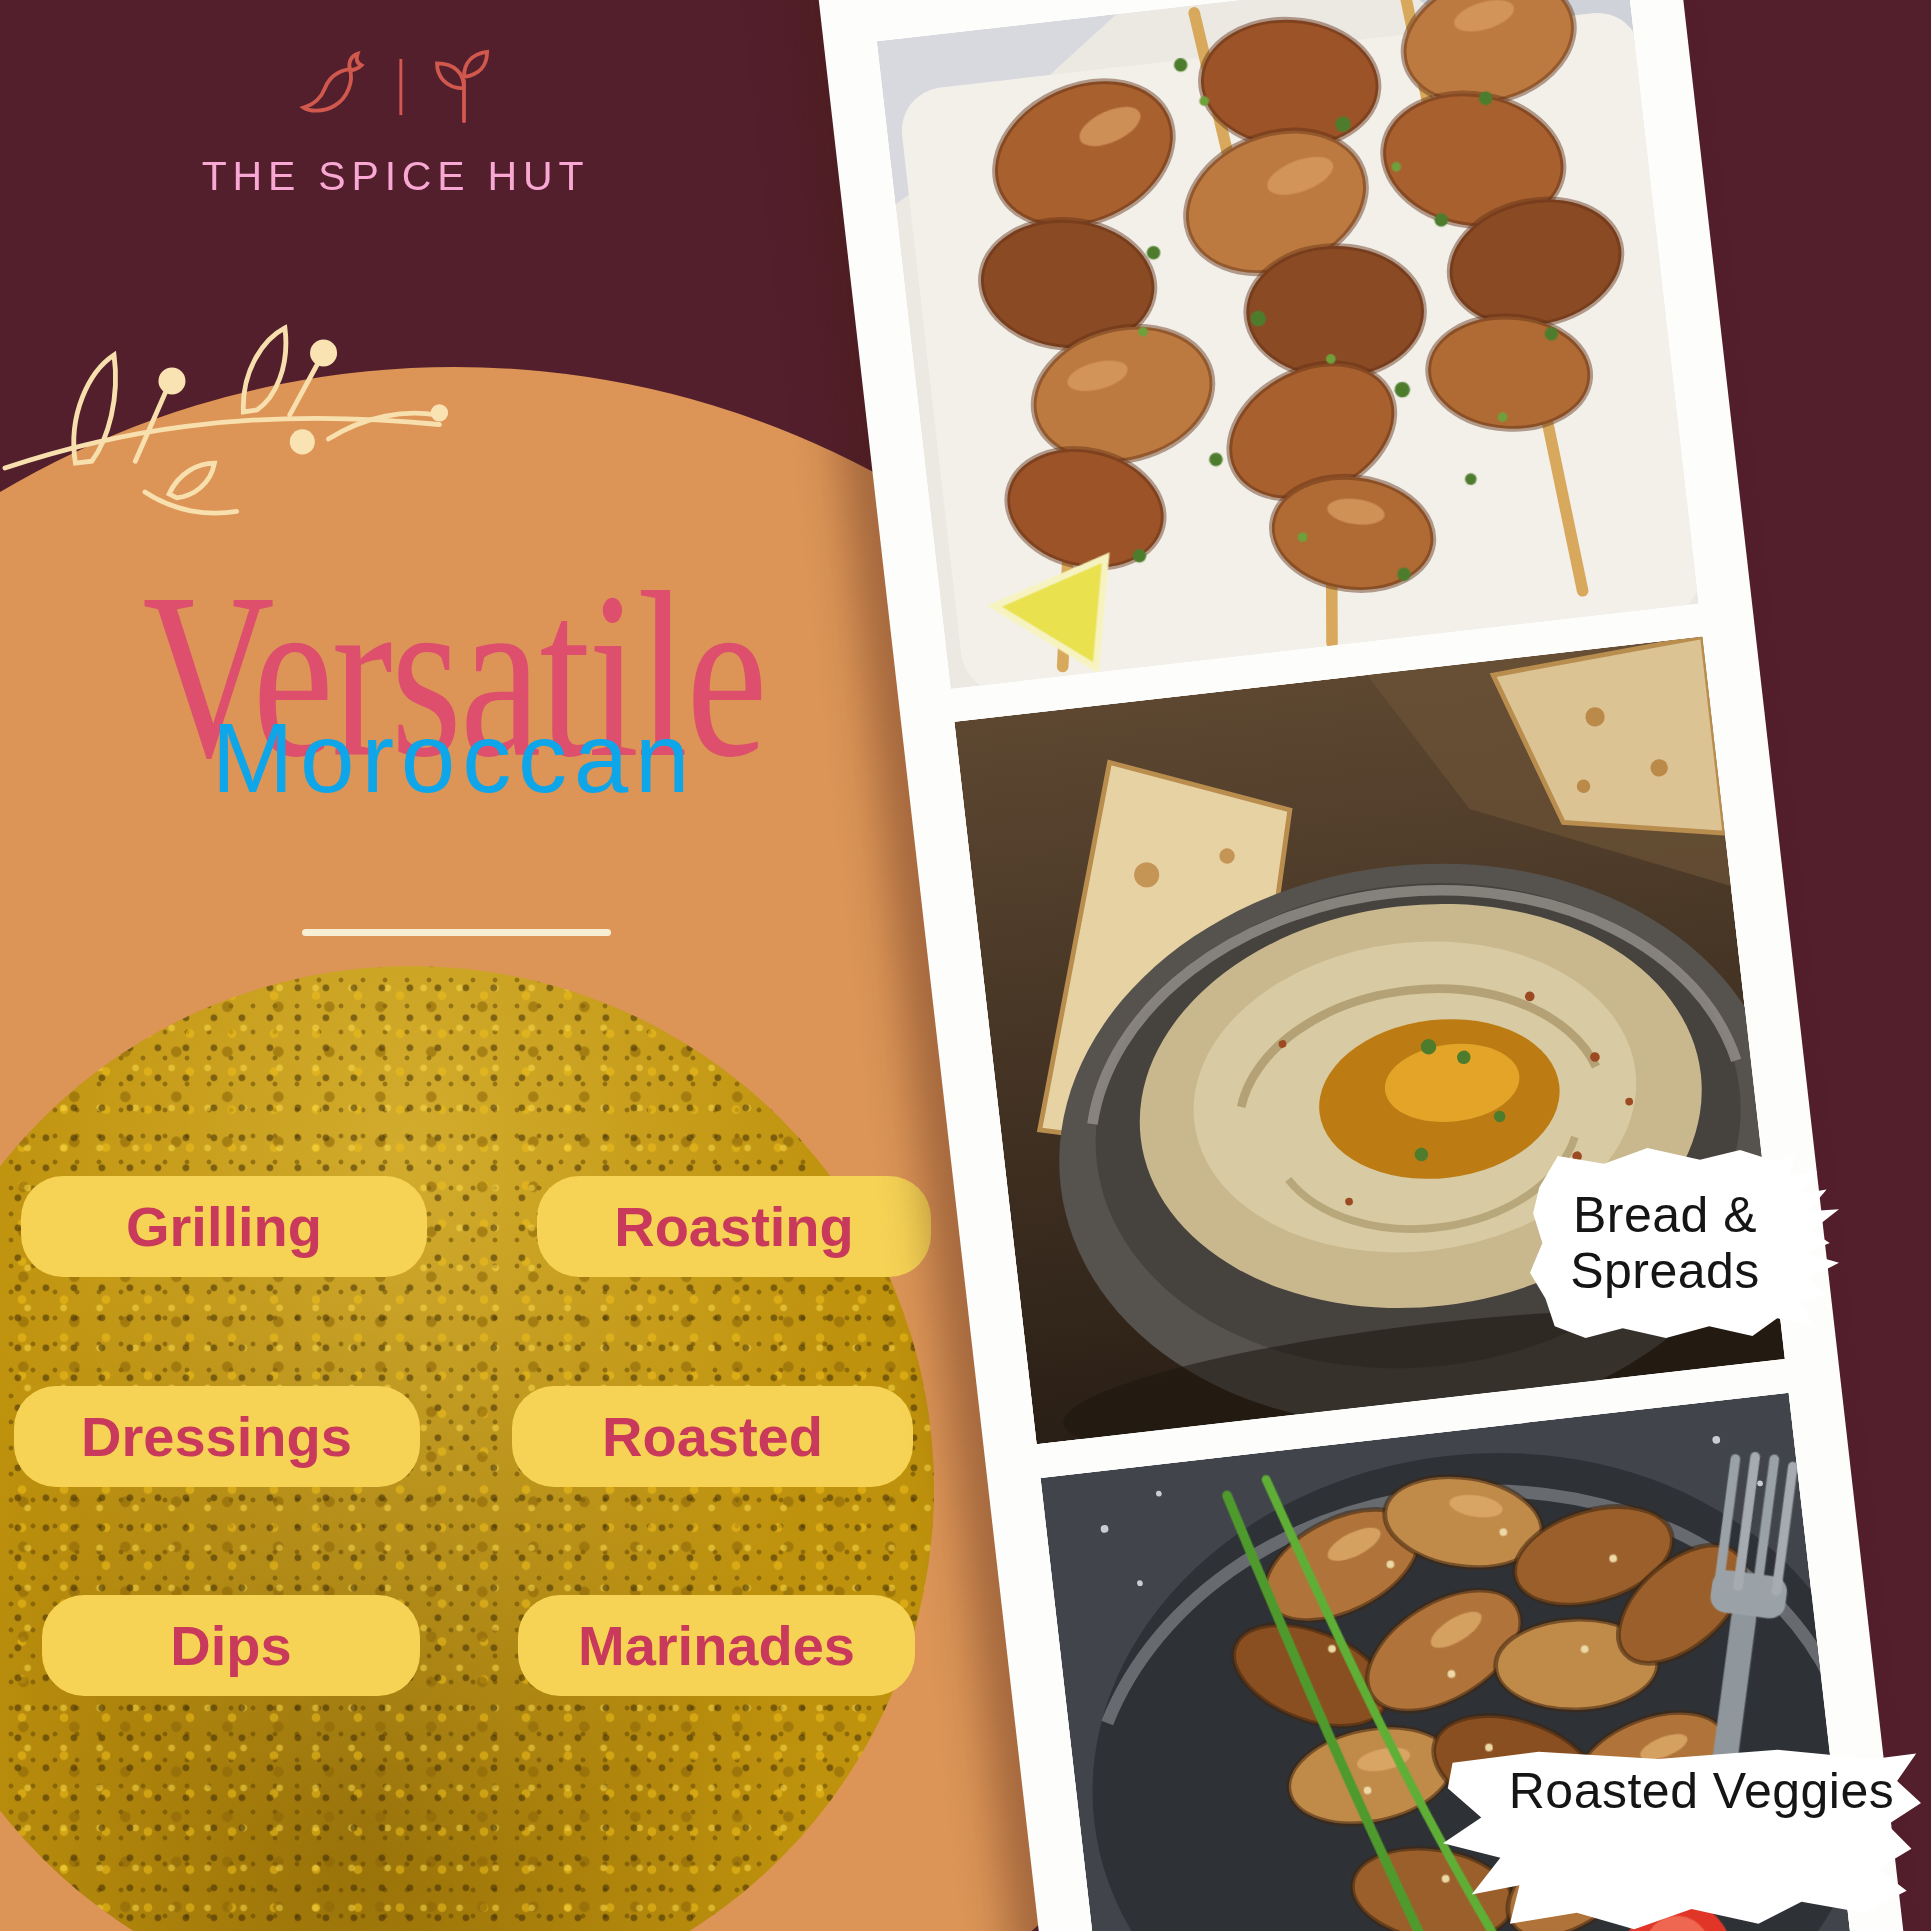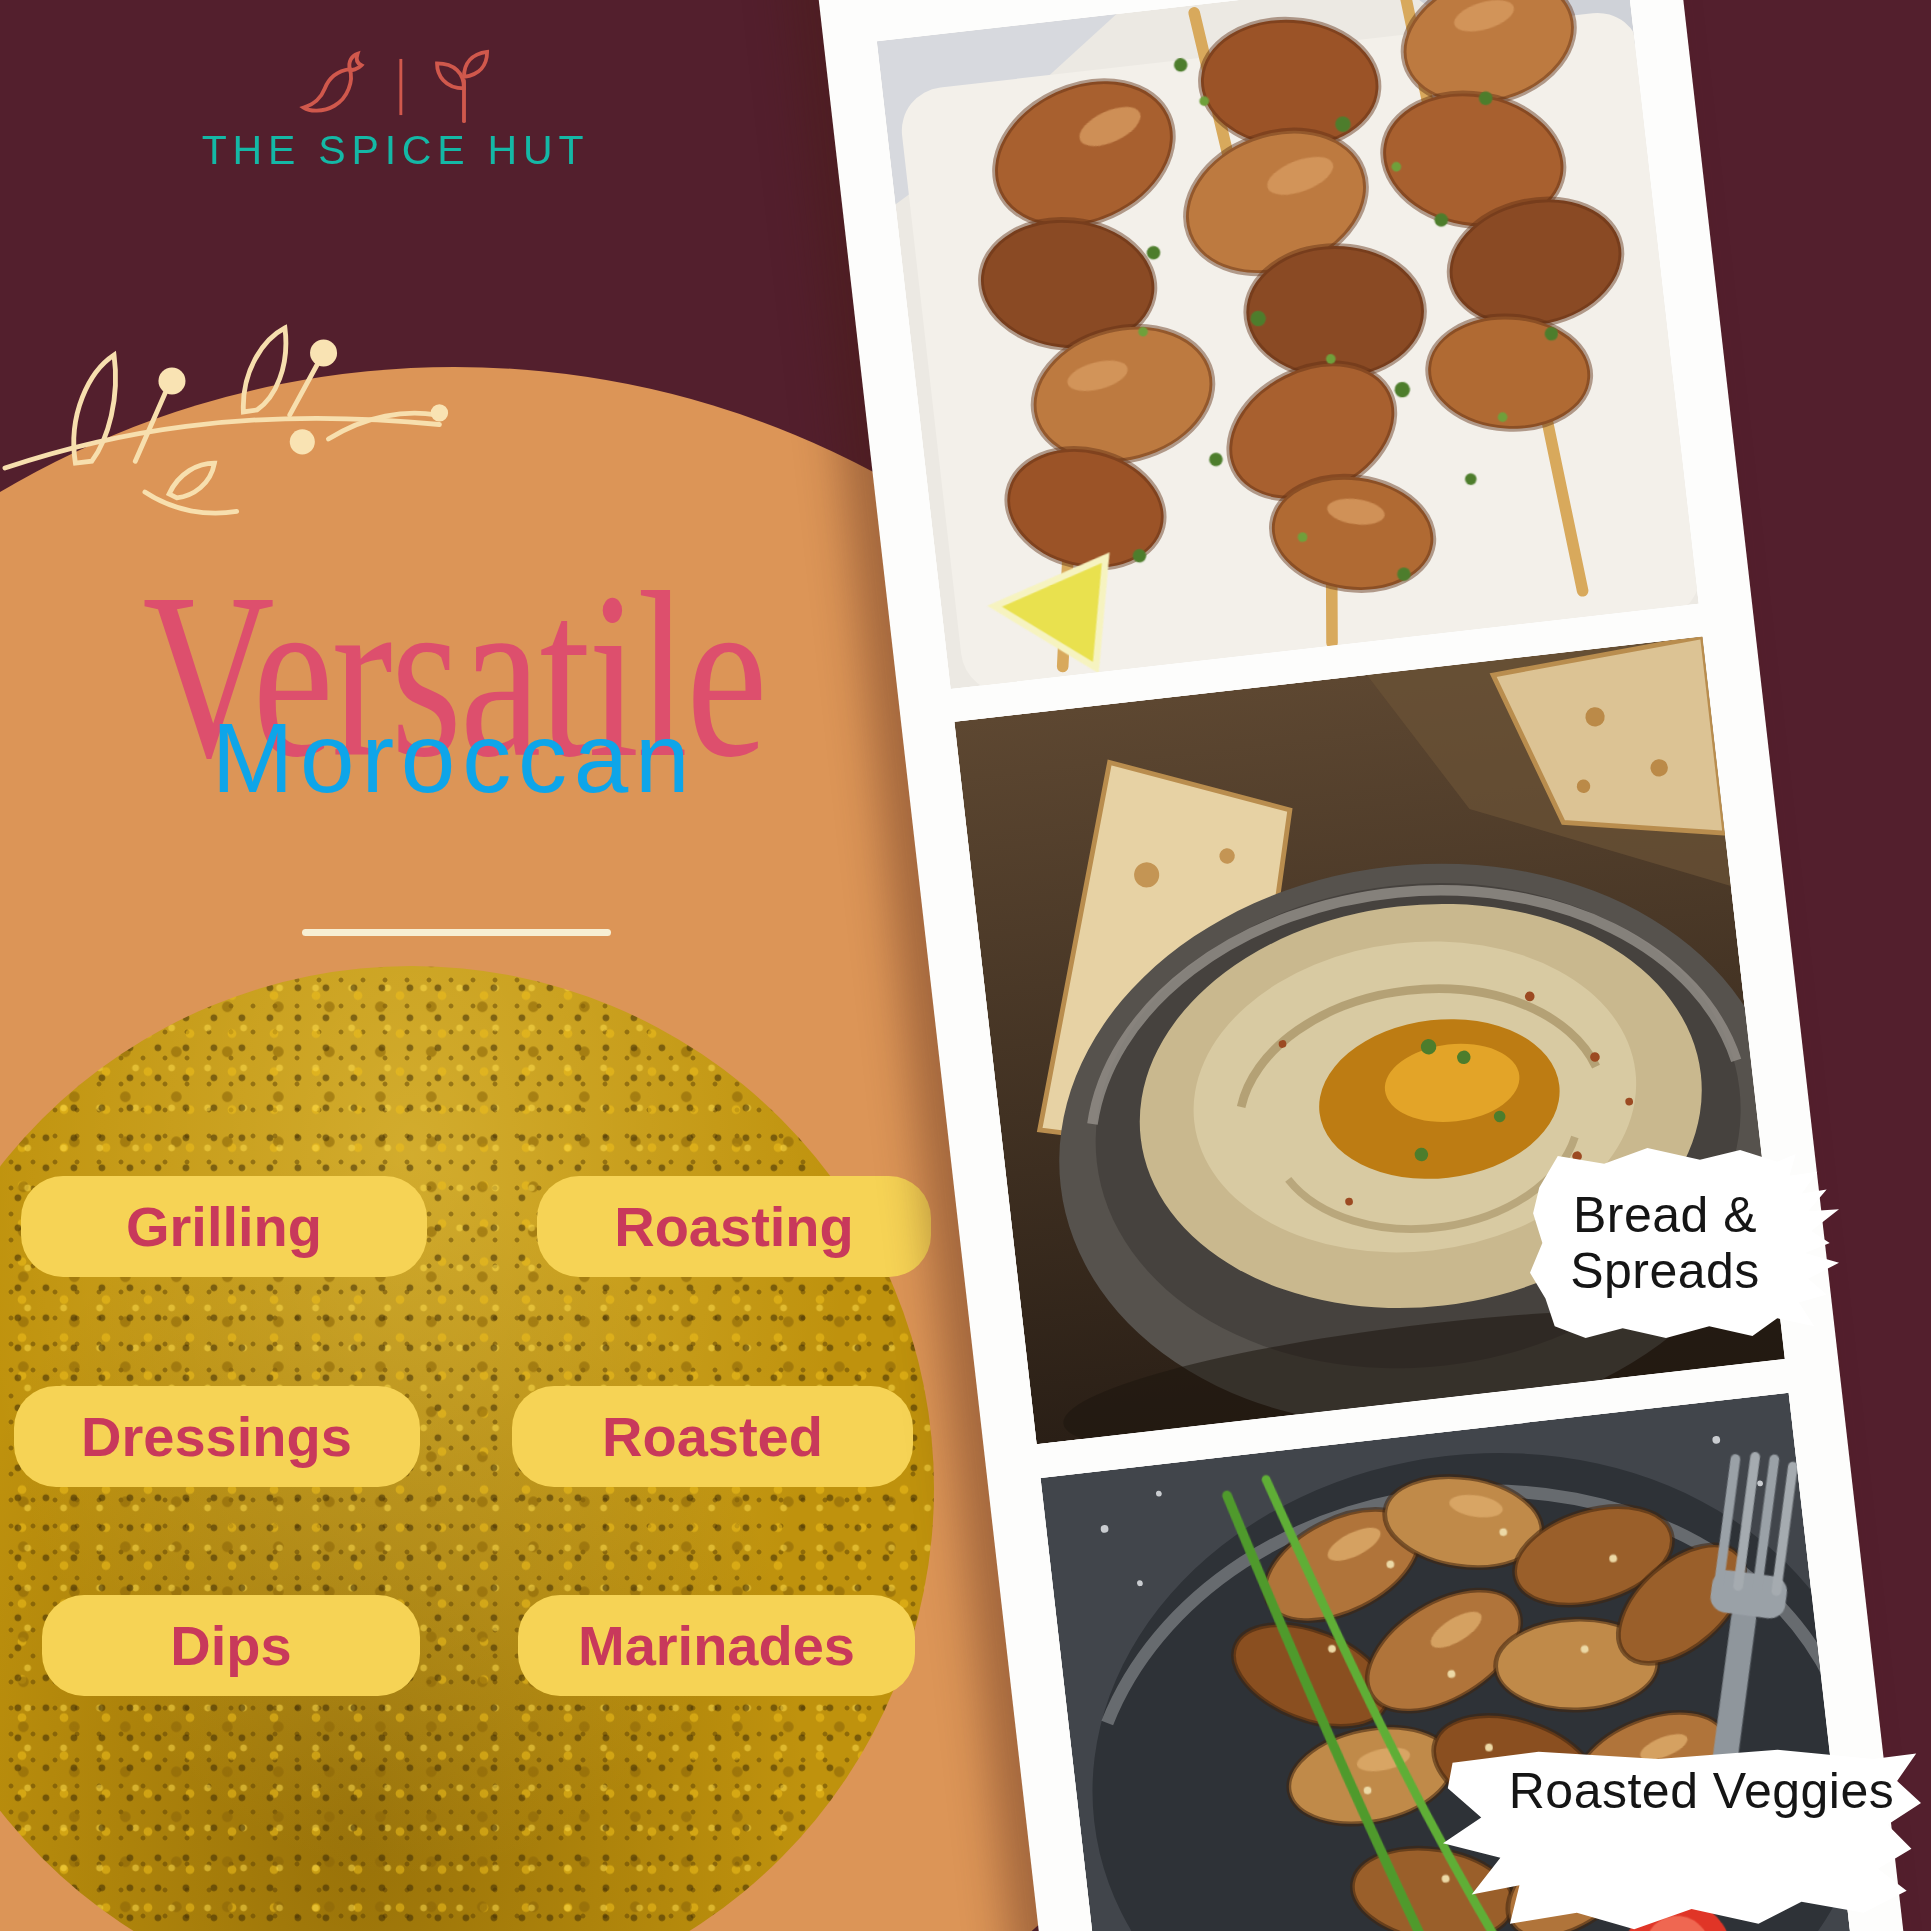--- a/index.html
+++ b/index.html
@@ -9,21 +9,21 @@
   }
   
   .orange-circle{
     position:absolute;left:-434px;top:367px;width:1777px;height:1777px;
     border-radius:50%;background:#dc9557;
   }
   .branch{position:absolute;left:0;top:270px;width:454px;height:280px;}
   .brand{position:absolute;left:183px;top:46px;width:425px;text-align:center;}
   .brand-icons{display:flex;align-items:center;justify-content:center;gap:25px;height:81px;}
   .brand-name{
-    margin-top:0;font-size:41px;letter-spacing:5.8px;color:#14b8a6;font-weight:400;
+    margin-top:26px;font-size:41px;letter-spacing:5.8px;color:#f9a8d4;font-weight:400;
   }
   .headline{
     position:absolute;left:68px;top:597px;width:772px;text-align:center;
     font-family:"Liberation Serif","DejaVu Serif",serif;
     font-size:183px;line-height:1;color:#dd4f6d;
     transform:scaleY(1.3);transform-origin:50% 75%;
     letter-spacing:-1.9px;
   }
   .product{
     position:absolute;left:68px;top:708px;width:772px;text-align:center;

